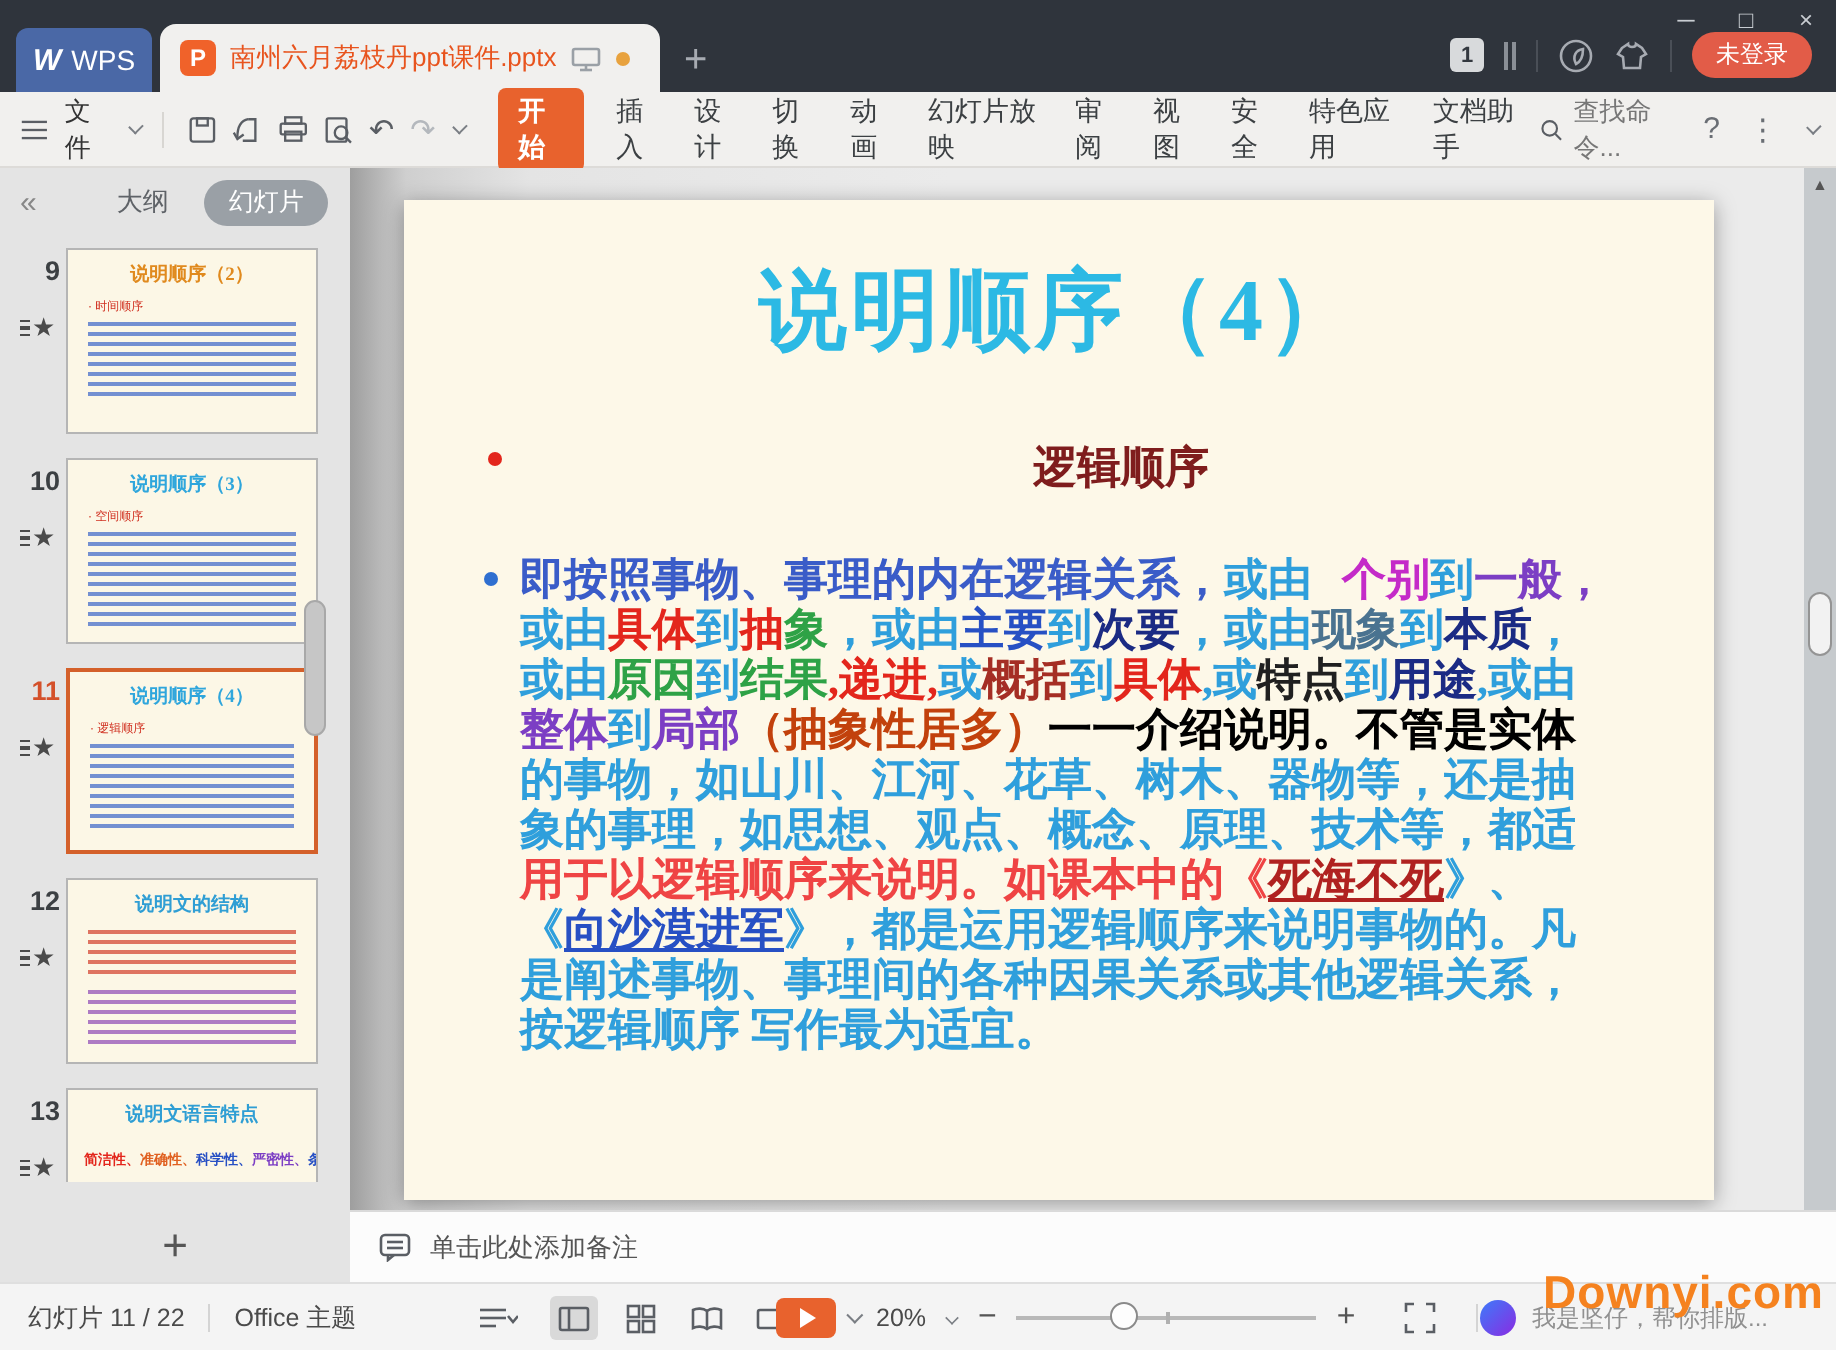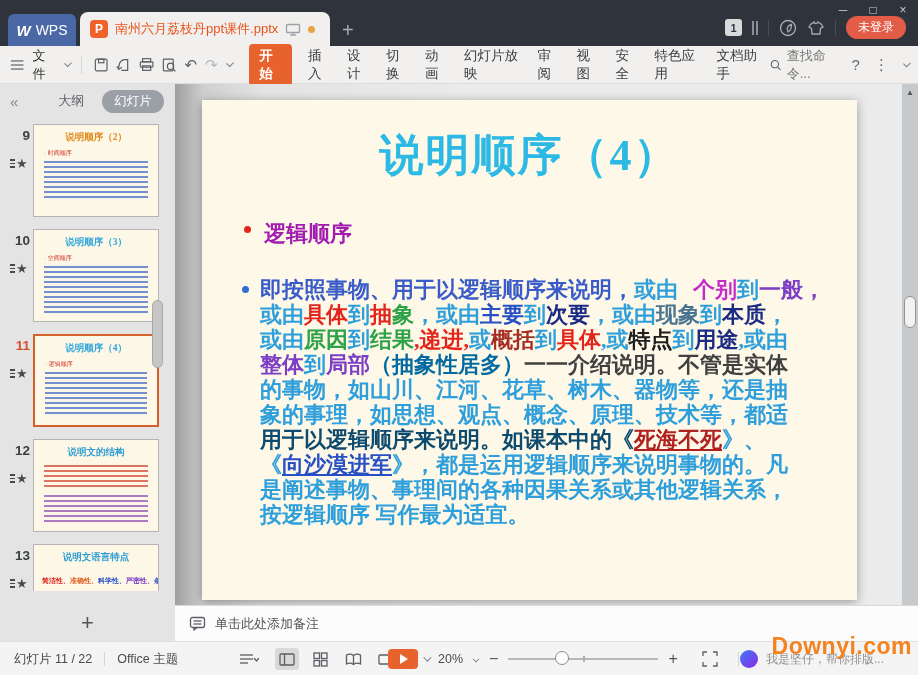--- a/index.html
+++ b/index.html
@@ -273,34 +273,34 @@
     </div>
   </div>
 
   <div class="sb-scroll"></div>
   <div class="add-slide">+</div>
 </div>
 
 <div class="canvas">
   <div class="slide">
     <div class="s-title" style="color: rgb(44, 185, 228);">说明顺序（4）</div>
-    <div class="s-b1" style="color: #a21caf;">
+    <div class="s-b1" style="color: #7f1d1d; text-align: center;">
       <span class="dot" style="background:#E3261C"></span>
       <span>逻辑顺序</span>
     </div>
     <div class="s-body">
       <span class="dot"></span>
       <div>
-          <div class="rich-line"><span style="color: rgb(58, 92, 200);">即按照事物、用于以逻辑顺序来说明，</span><span style="color: rgb(47, 159, 220);">或由</span><span style="color: rgb(196, 43, 200); padding-left: 15px;">个别</span><span style="color: rgb(47, 159, 220);">到</span><span style="color: rgb(124, 62, 196);">一般，</span></div>
+          <div class="rich-line"><span style="color: rgb(58, 92, 200);">即按照事物、事理的内在逻辑关系，</span><span style="color: rgb(47, 159, 220);">或由</span><span style="color: rgb(196, 43, 200); padding-left: 15px;">个别</span><span style="color: rgb(47, 159, 220);">到</span><span style="color: rgb(124, 62, 196);">一般，</span></div>
           <div class="rich-line"><span style="color: rgb(47, 159, 220);">或由</span><span style="color: rgb(227, 38, 28);">具体</span><span style="color: rgb(47, 159, 220);">到</span><span style="color: rgb(227, 38, 28);">抽</span><span style="color: rgb(46, 162, 70);">象</span><span style="color: rgb(47, 159, 220);">，或由</span><span style="color: rgb(39, 80, 196);">主要</span><span style="color: rgb(47, 159, 220);">到</span><span style="color: rgb(27, 43, 132);">次要</span><span style="color: rgb(47, 159, 220);">，或由</span><span style="color: rgb(74, 115, 144);">现象</span><span style="color: rgb(47, 159, 220);">到</span><span style="color: rgb(27, 43, 132);">本质</span><span style="color: rgb(47, 159, 220);">，</span></div>
           <div class="rich-line"><span style="color: rgb(47, 159, 220);">或由</span><span style="color: rgb(46, 162, 70);">原因</span><span style="color: rgb(47, 159, 220);">到</span><span style="color: rgb(46, 162, 70);">结果</span><span style="color: rgb(227, 38, 28);">,递进,</span><span style="color: rgb(47, 159, 220);">或</span><span style="color: rgb(165, 46, 36);">概括</span><span style="color: rgb(47, 159, 220);">到</span><span style="color: rgb(227, 38, 28);">具体</span><span style="color: rgb(47, 159, 220);">,或</span><span style="color: rgb(32, 32, 32);">特点</span><span style="color: rgb(47, 159, 220);">到</span><span style="color: rgb(27, 43, 132);">用途</span><span style="color: rgb(47, 159, 220);">,或由</span></div>
-          <div class="rich-line"><span style="color: rgb(124, 62, 196);">整体</span><span style="color: rgb(47, 159, 220);">到</span><span style="color: rgb(124, 62, 196);">局部</span><span style="color: #0369a1;">（抽象性居多）</span><span style="color: #404040;">一一介绍说明。不管是实体</span></div>
+          <div class="rich-line"><span style="color: rgb(124, 62, 196);">整体</span><span style="color: rgb(47, 159, 220);">到</span><span style="color: rgb(124, 62, 196);">局部</span><span style="color: #c2410c;">（抽象性居多）</span><span style="color: #000000;">一一介绍说明。不管是实体</span></div>
           <div class="rich-line"><span style="color: rgb(47, 159, 220);">的事物，如山川、江河、花草、树木、器物等，还是抽</span></div>
           <div class="rich-line"><span style="color: rgb(47, 159, 220);">象的事理，如思想、观点、概念、原理、技术等，都适</span></div>
-          <div class="rich-line"><span style="color: #0c4a6e; text-align: right;">用于以逻辑顺序来说明。如课本中的《</span><span style="color: rgb(176, 34, 32); text-decoration: underline;">死海不死</span><span style="color: rgb(47, 159, 220);">》、</span></div>
+          <div class="rich-line"><span style="color: #ef4444; text-align: right;">用于以逻辑顺序来说明。如课本中的《</span><span style="color: rgb(176, 34, 32); text-decoration: underline;">死海不死</span><span style="color: rgb(47, 159, 220);">》、</span></div>
           <div class="rich-line"><span style="color: rgb(47, 159, 220);">《</span><span style="color: rgb(39, 80, 196); text-decoration: underline;">向沙漠进军</span><span style="color: rgb(47, 159, 220);">》，都是运用逻辑顺序来说明事物的。凡</span></div>
           <div class="rich-line"><span style="color: rgb(47, 159, 220);">是阐述事物、事理间的各种因果关系或其他逻辑关系，</span></div>
           <div class="rich-line"><span style="color: rgb(47, 159, 220);">按逻辑顺序 写作最为适宜。</span></div>
         </div>
     </div>
   </div>
   <div class="cv-scroll">
     <div class="cv-up">▲</div>
     <div class="cv-thumb"></div>
   </div>

